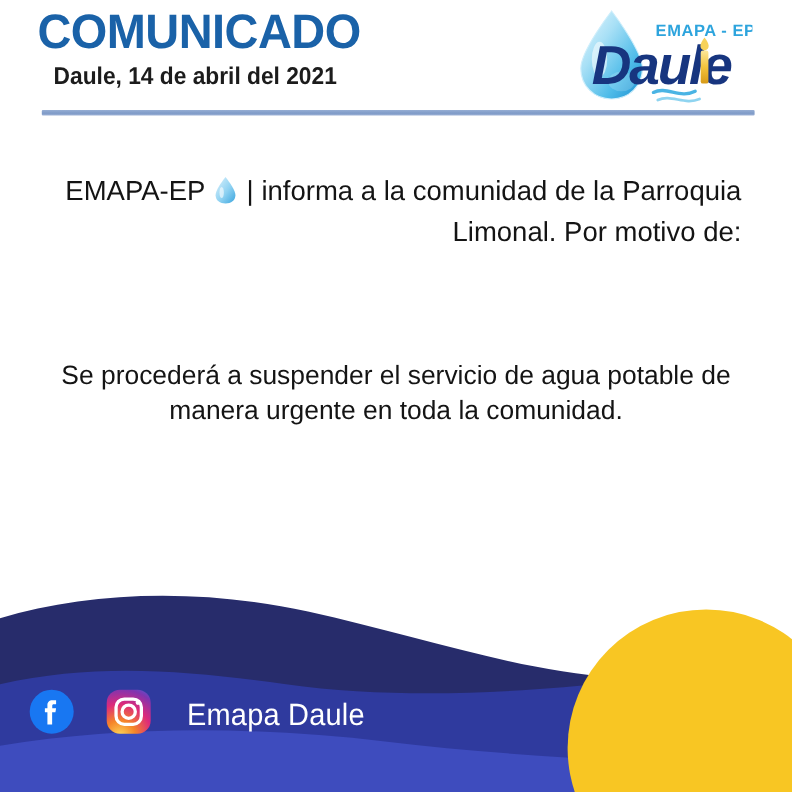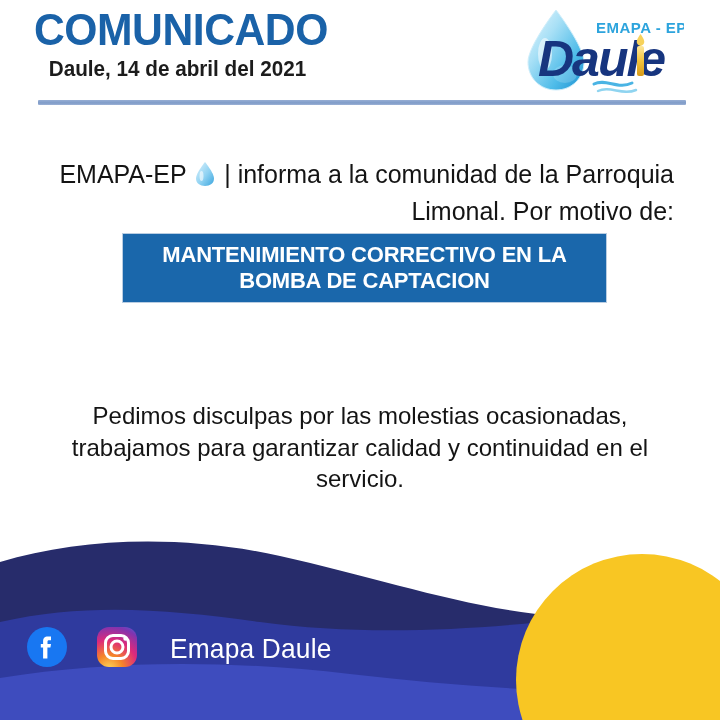--- a/index.html
+++ b/index.html
@@ -227,25 +227,22 @@
             <stop offset="100%" stop-color="#3ba5de"></stop>
           </linearGradient>
         </defs>
         <path d="M10 1 C10 1 1 12 1 17.5 C1 22.2 5 25 10 25 C15 25 19 22.2 19 17.5 C19 12 10 1 10 1 Z" fill="url(#dropSmall)"></path>
         <ellipse cx="6.5" cy="15" rx="2" ry="5" fill="#ffffff" opacity="0.6"></ellipse>
       </svg>
     </span>
     <span>| informa a la comunidad de la Parroquia Limonal. Por motivo de:</span>
   </div>
 
-  <div class="banner">
-    <div class="banner-text">MANTENIMIENTO CORRECTIVO EN LA BOMBA DE CAPTACION</div>
-  </div>
-
-  <div class="para2">Pedimos disculpas por las molestias ocasionadas, trabajamos para garantizar calidad y continuidad en el servicio.</div>
+
+  <div class="para1">Se procederá a suspender el servicio de agua potable de manera urgente en toda la comunidad.</div>
 
   <div class="footer-art">
     <svg width="720" height="210" viewBox="0 0 720 210" xmlns="http://www.w3.org/2000/svg">
 
       <path d="M0 52 C80 28 180 24 280 46 C380 68 470 100 560 106 L720 106 L720 210 L0 210 Z" fill="#272c6b"></path>
 
       <path d="M0 112 C90 92 170 100 260 112 C360 126 470 120 560 110 L720 104 L720 210 L0 210 Z" fill="#2f3a9e"></path>
 
       <path d="M0 168 C110 150 230 150 350 164 C470 178 600 186 720 182 L720 210 L0 210 Z" fill="#3e4cbe"></path>
 

